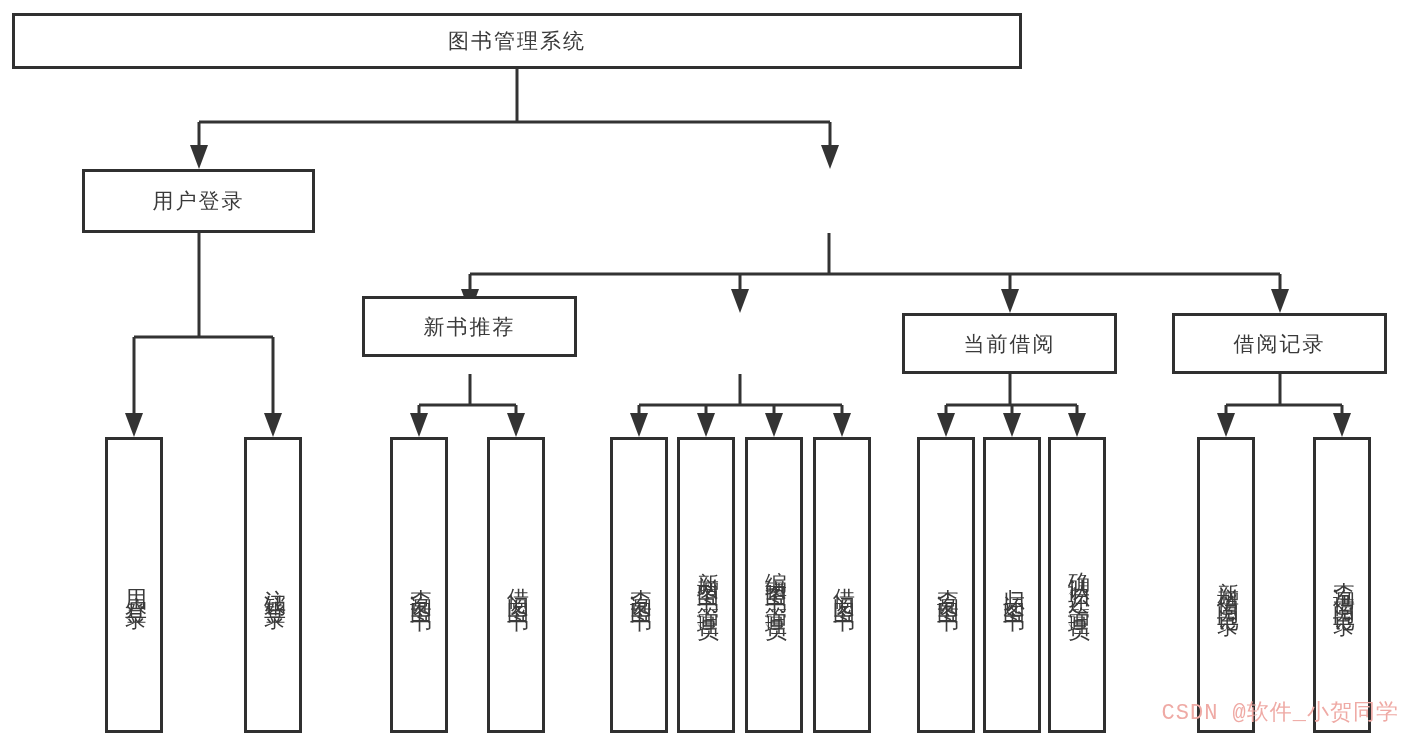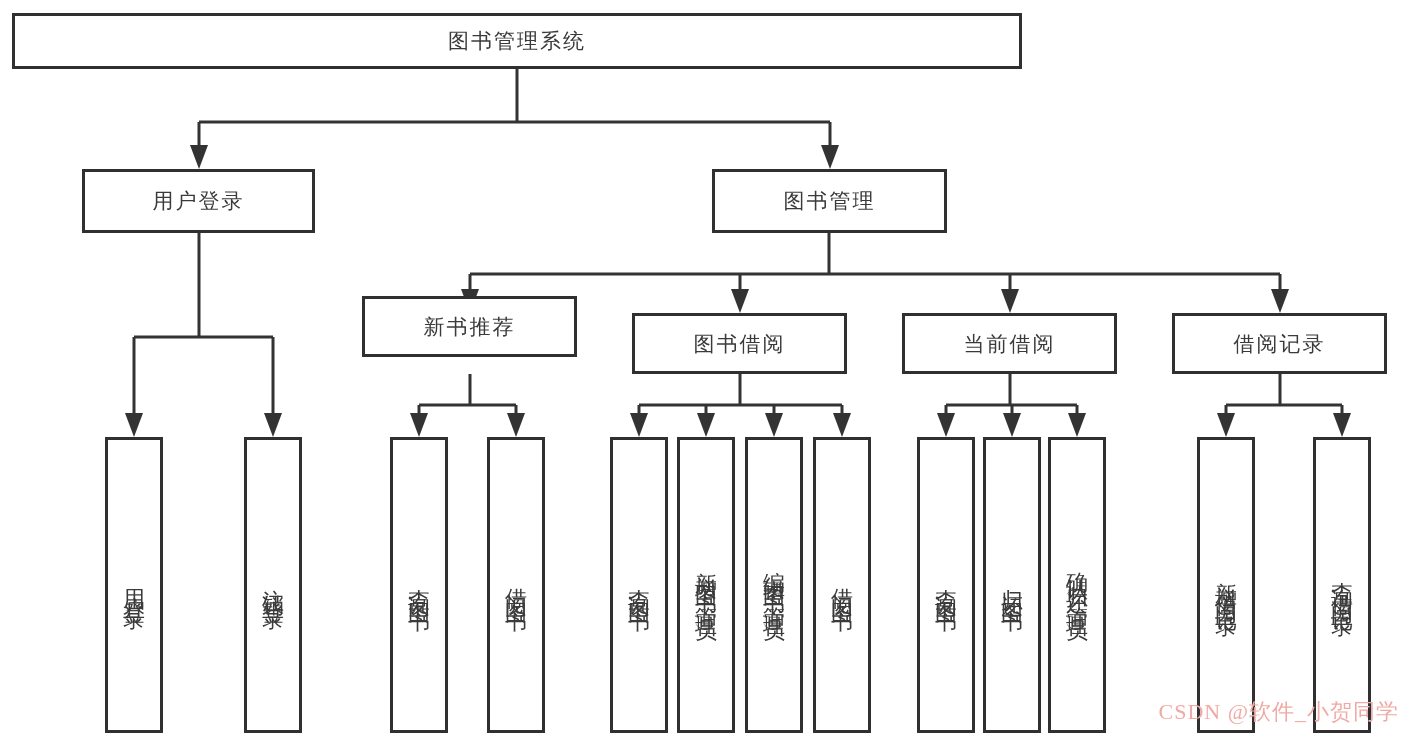--- a/index.html
+++ b/index.html
@@ -1,18 +1,18 @@
 <!DOCTYPE html>
 <html><head>
 <meta charset="utf-8">
 <style>
   html,body{margin:0;padding:0;background:#ffffff;}
   #stage{
     position:relative;width:1405px;height:733px;background:#ffffff;
-    font-family:Liberation Serif, serif;overflow:hidden;
+    font-family:Liberation Mono, monospace;overflow:hidden;
   }
   #connectors{position:absolute;left:0;top:0;width:1405px;height:747px;}
   .node{
     position:absolute;box-sizing:border-box;background:#ffffff;
     border:3px solid #303030;display:flex;align-items:center;justify-content:center;
     color:#3a3a3a;z-index:2;
   }
   .node .h{font-size:21px;letter-spacing:2px;white-space:nowrap;}
   .leaf{width:58px;height:296px;}
   .leaf .v{
@@ -84,29 +84,23 @@
       <polygon points="1333,413 1351,413 1342,437" fill="#333333"></polygon>
     </svg>
 
   <div class="node" style="left:12px;top:13px;width:1010px;height:56px">
     <span class="h">图书管理系统</span>
   </div>
 
   <div class="node" style="left:82px;top:169px;width:233px;height:64px">
     <span class="h">用户登录</span>
   </div>
-  <div class="node" style="left:712px;top:169px;width:235px;height:64px">
-    <span class="h">图书管理</span>
-  </div>
 
   <div class="node" style="left:362px;top:296px;width:215px;height:61px">
     <span class="h">新书推荐</span>
-  </div>
-  <div class="node" style="left:632px;top:313px;width:215px;height:61px">
-    <span class="h">图书借阅</span>
   </div>
   <div class="node" style="left:1172px;top:313px;width:215px;height:61px">
     <span class="h">借阅记录</span>
   </div>
   <div class="node" style="left:902px;top:313px;width:215px;height:61px">
     <span class="h">当前借阅</span>
   </div>
 
   <div class="node leaf" style="left:105px;top:437px">
     <span class="v">用户登录</span>

